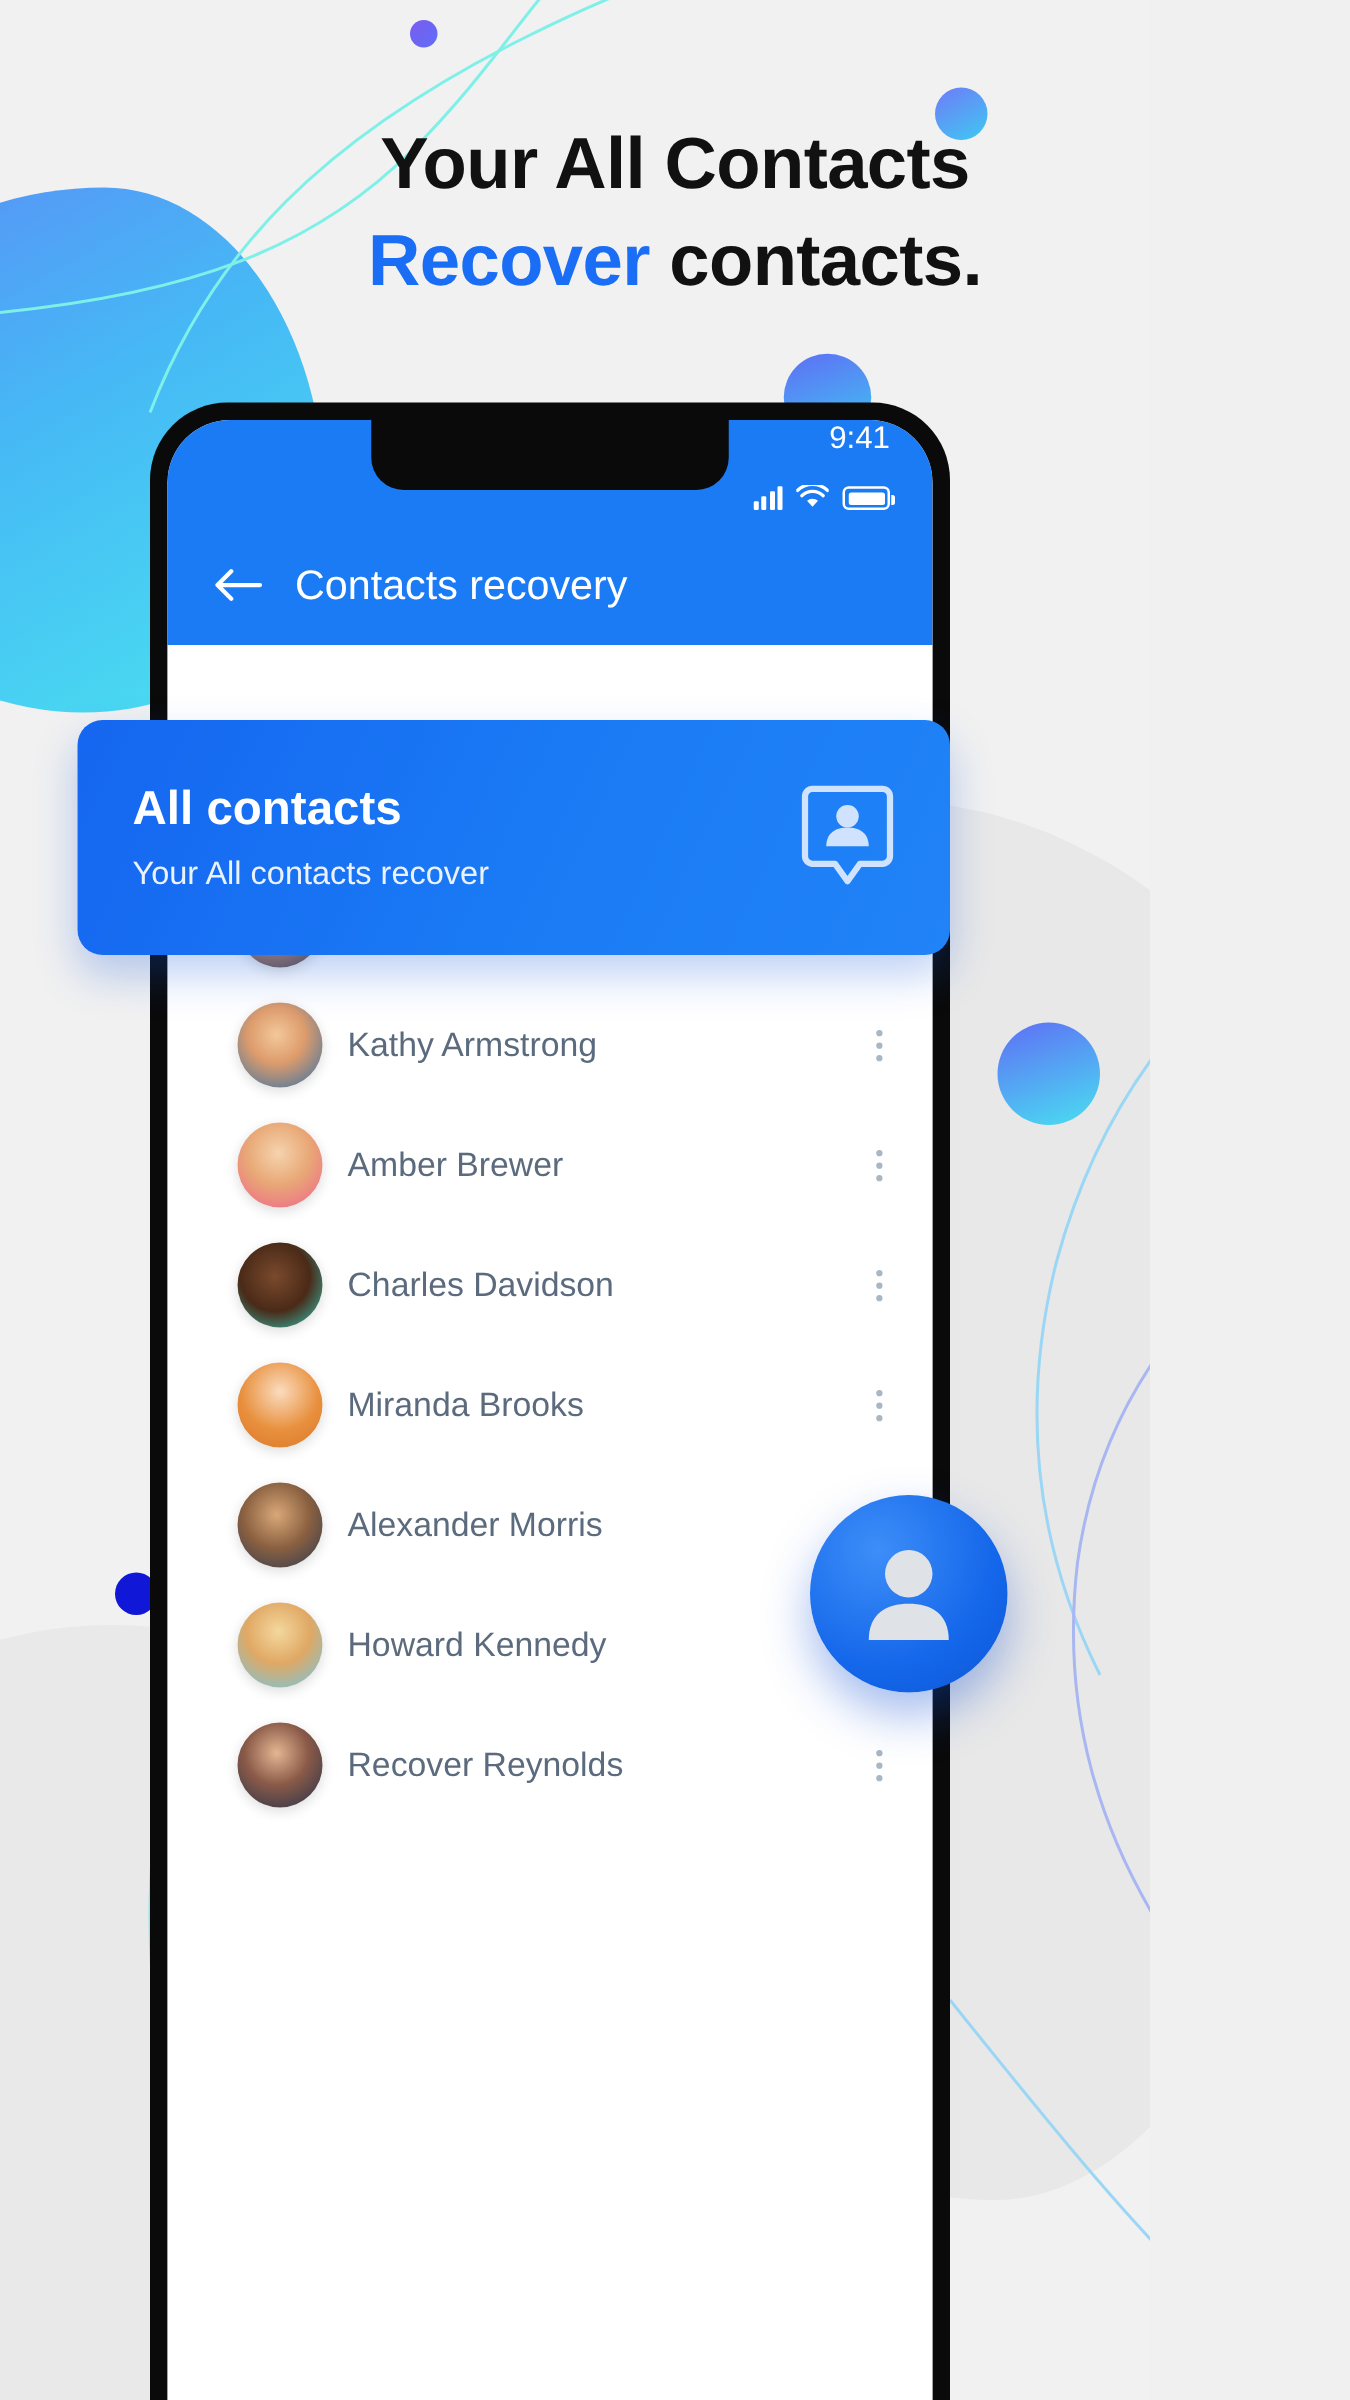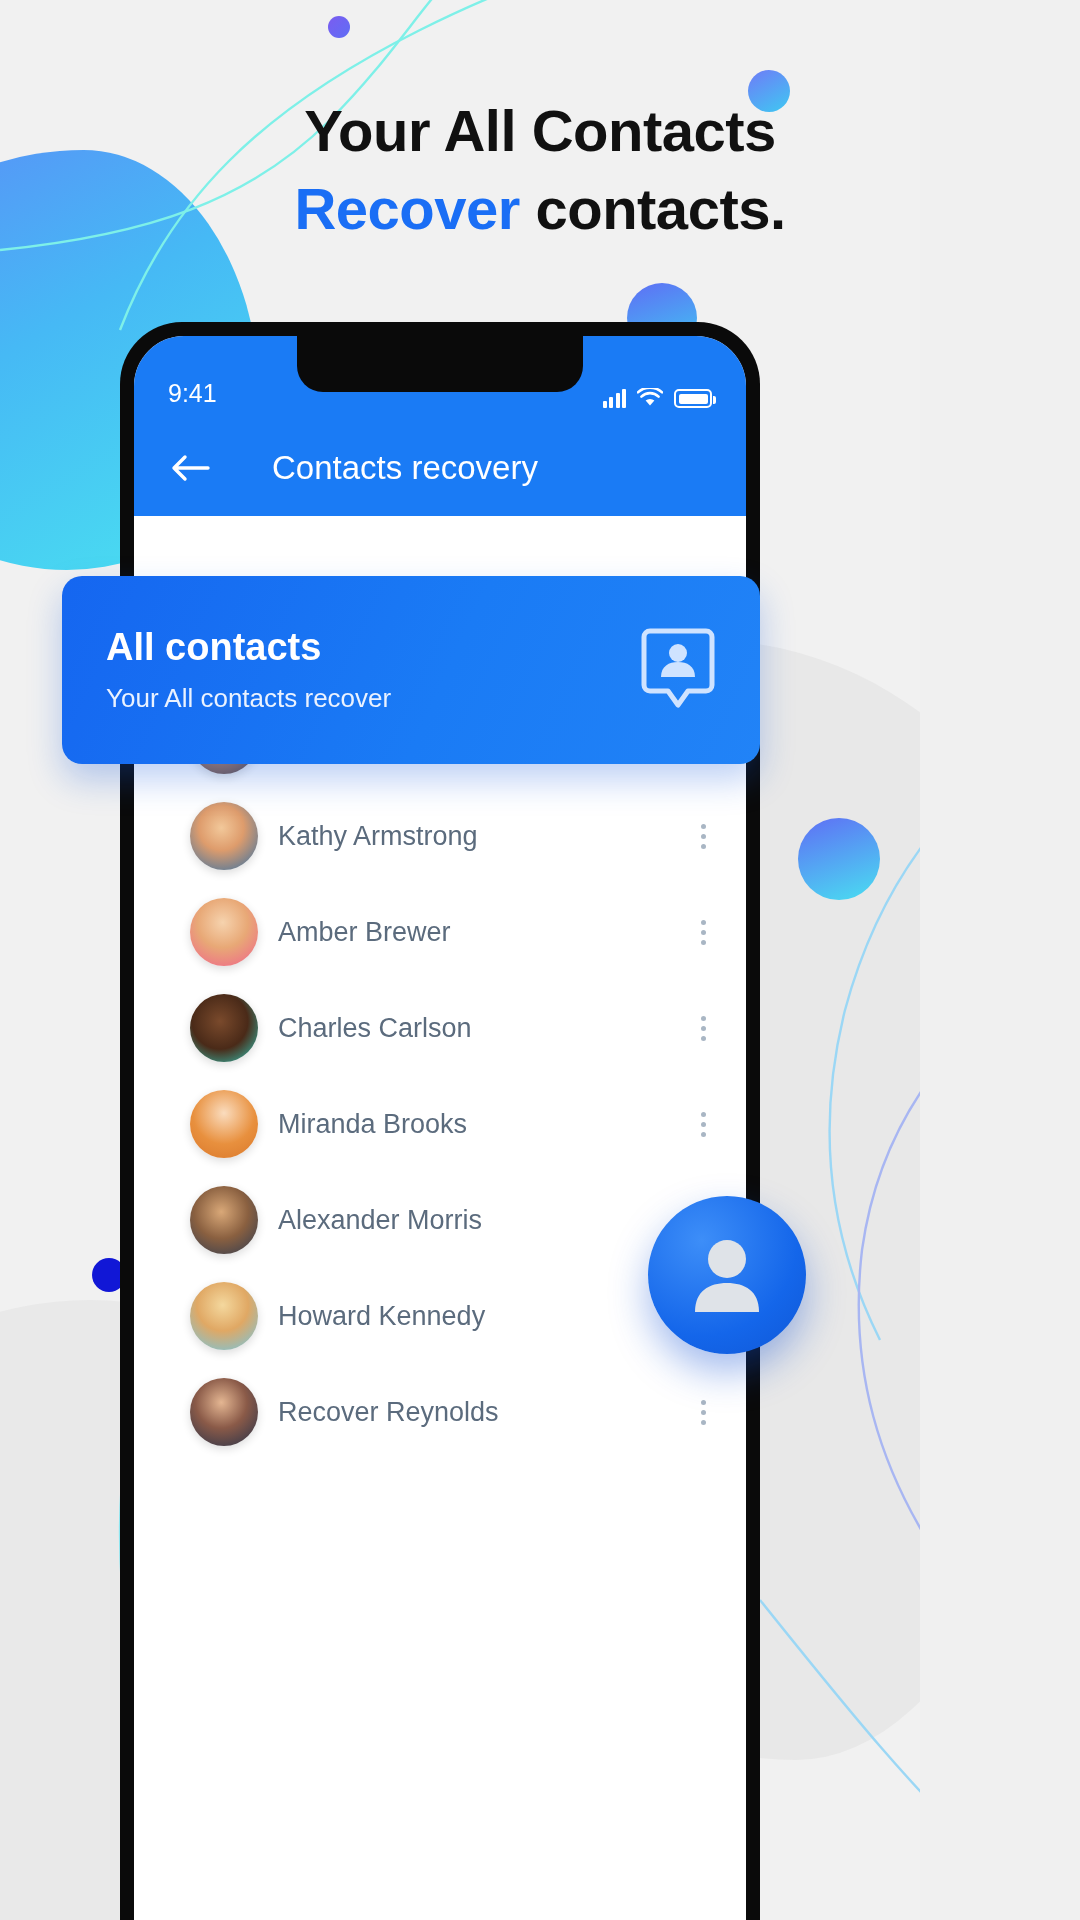--- a/index.html
+++ b/index.html
@@ -54,40 +54,41 @@
     background:#0a0a0a; border-radius:62px 62px 0 0; padding:14px 14px 0 14px;
   }
   .screen{
     position:relative; width:612px; height:1586px; background:#fff;
     border-radius:50px 50px 0 0; overflow:hidden;
   }
   .statusbar{
     position:relative; height:84px; background:#1a7bf5;
     display:flex; align-items:flex-end; justify-content:space-between;
     padding:0 34px 12px 34px;
+    flex-direction:column;
   }
   .notch{
     position:absolute; left:50%; transform:translateX(-50%); top:-6px;
     width:286px; height:62px; background:#0a0a0a; border-radius:0 0 26px 26px;
   }
   .status-time{ color:#fff; font-size:25px; font-weight:500; position:relative; z-index:2; }
   .status-icons{ display:flex; align-items:flex-end; gap:11px; position:relative; z-index:2; }
   .sig{ display:flex; align-items:flex-end; gap:2.5px; height:20px; }
   .sig i{ display:block; width:4px; background:#fff; border-radius:1px; }
   .sig i:nth-child(1){ height:7px; } .sig i:nth-child(2){ height:11px; }
   .sig i:nth-child(3){ height:15px; } .sig i:nth-child(4){ height:19px; }
   .batt{ width:38px; height:19px; border:2.5px solid #fff; border-radius:5px; position:relative; }
   .batt::after{ content:""; position:absolute; right:-6px; top:5px; width:3px; height:8px;
     background:#fff; border-radius:0 2px 2px 0; }
   .batt i{ position:absolute; inset:2.5px; background:#fff; border-radius:2px; }
 
   .appbar{
     height:96px; background:#1a7bf5; display:flex; align-items:center; gap:26px; padding:0 36px;
   }
-  .appbar-title{ color:#fff; font-size:33px; font-weight:400;margin-left:36px; }
+  .appbar-title{ color:#fff; font-size:33px; font-weight:400; }
 
   .list-area{ background:#fff; height:1406px; padding-top:176px; }
   .contact-row{
     display:flex; align-items:center; height:96px; padding:0 34px 0 56px; gap:20px;
   }
   .avatar{
     width:68px; height:68px; border-radius:50%; flex:none;
     box-shadow:0 3px 10px rgba(0,0,0,.14);
     background-size:cover; background-position:center;
   }
@@ -201,21 +202,21 @@
           <div class="avatar" style="background:radial-gradient(circle at 48% 36%,#f6d3ae 0%,#e8a876 45%,#f0608c 100%)"></div>
           <div class="contact-name">Amber Brewer</div>
           <div class="kebab">
               <span></span>
               <span></span>
               <span></span>
             </div>
         </div>
         <div class="contact-row">
           <div class="avatar" style="background:radial-gradient(circle at 44% 40%,#7a4a2c 0%,#4a2a18 50%,#2fd0c0 100%)"></div>
-          <div class="contact-name">Charles Carlson</div>
+          <div class="contact-name">Charles Davidson</div>
           <div class="kebab">
               <span></span>
               <span></span>
               <span></span>
             </div>
         </div>
         <div class="contact-row">
           <div class="avatar" style="background:radial-gradient(circle at 50% 34%,#fadcbe 0%,#e8903e 55%,#d9772a 100%)"></div>
           <div class="contact-name">Miranda Brooks</div>
           <div class="kebab">

